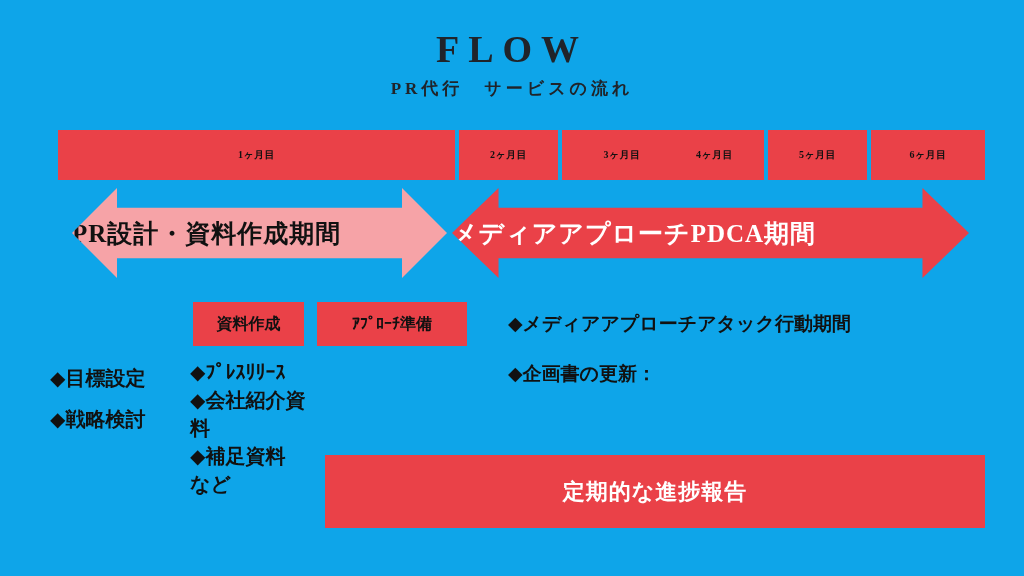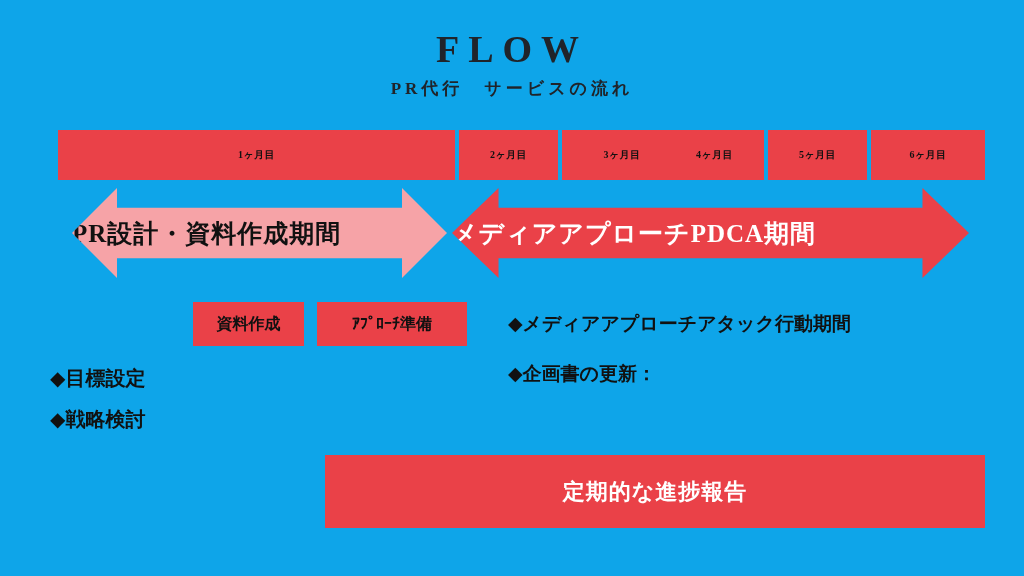--- a/index.html
+++ b/index.html
@@ -196,20 +196,26 @@
     <span class="arrow-label">メディアアプローチPDCA期間</span>
   </div>
 
   <div class="tag-box t1">資料作成</div>
   <div class="tag-box t2">ｱﾌﾟﾛｰﾁ準備</div>
 
   <div class="col c0">
       <div class="bullet-line">◆目標設定</div>
       <div class="bullet-line">◆戦略検討</div>
     </div>
+  <div class="col c1">
+      <div class="bullet-line">◆ﾌﾟﾚｽﾘﾘｰｽ</div>
+      <div class="bullet-line">◆会社紹介資料</div>
+      <div class="bullet-line">◆補足資料</div>
+      <div class="bullet-line">など</div>
+    </div>
 
   <div class="notes">
       <div class="note-block">
         <div>◆メディアアプローチアタック行動期間</div>
       </div>
       <div class="note-block">
         <div>◆企画書の更新：</div>
       </div>
     </div>
 

